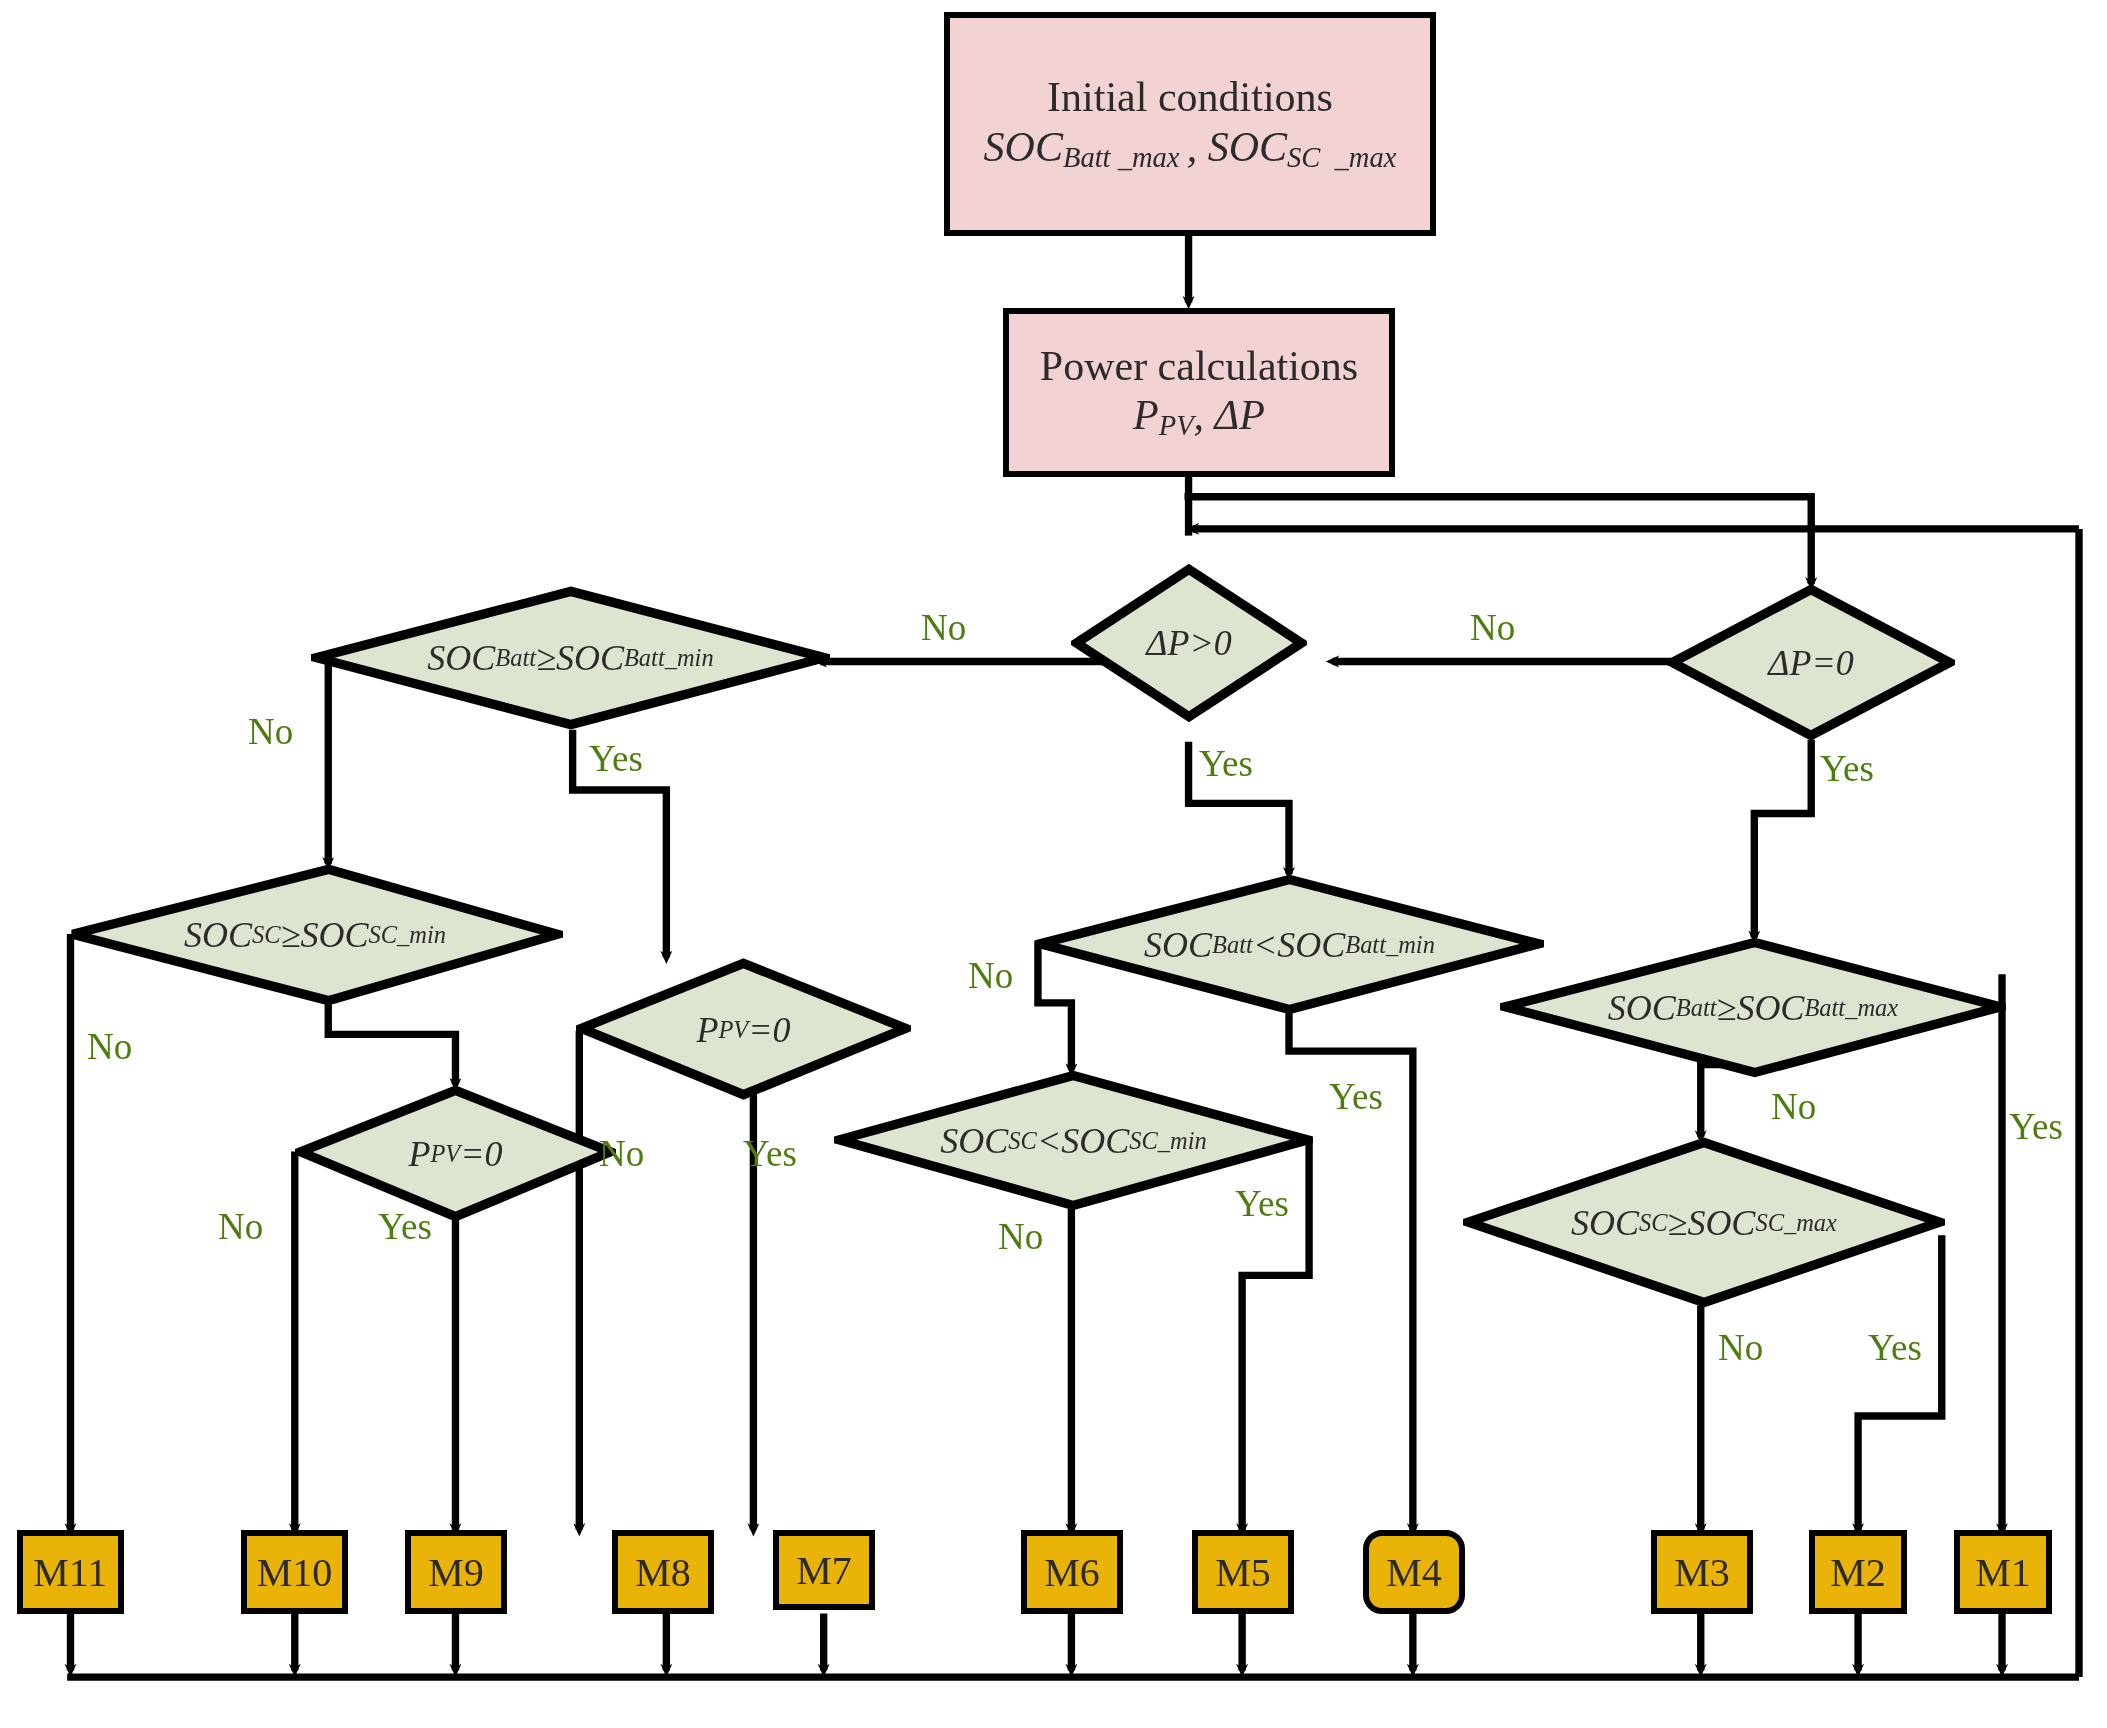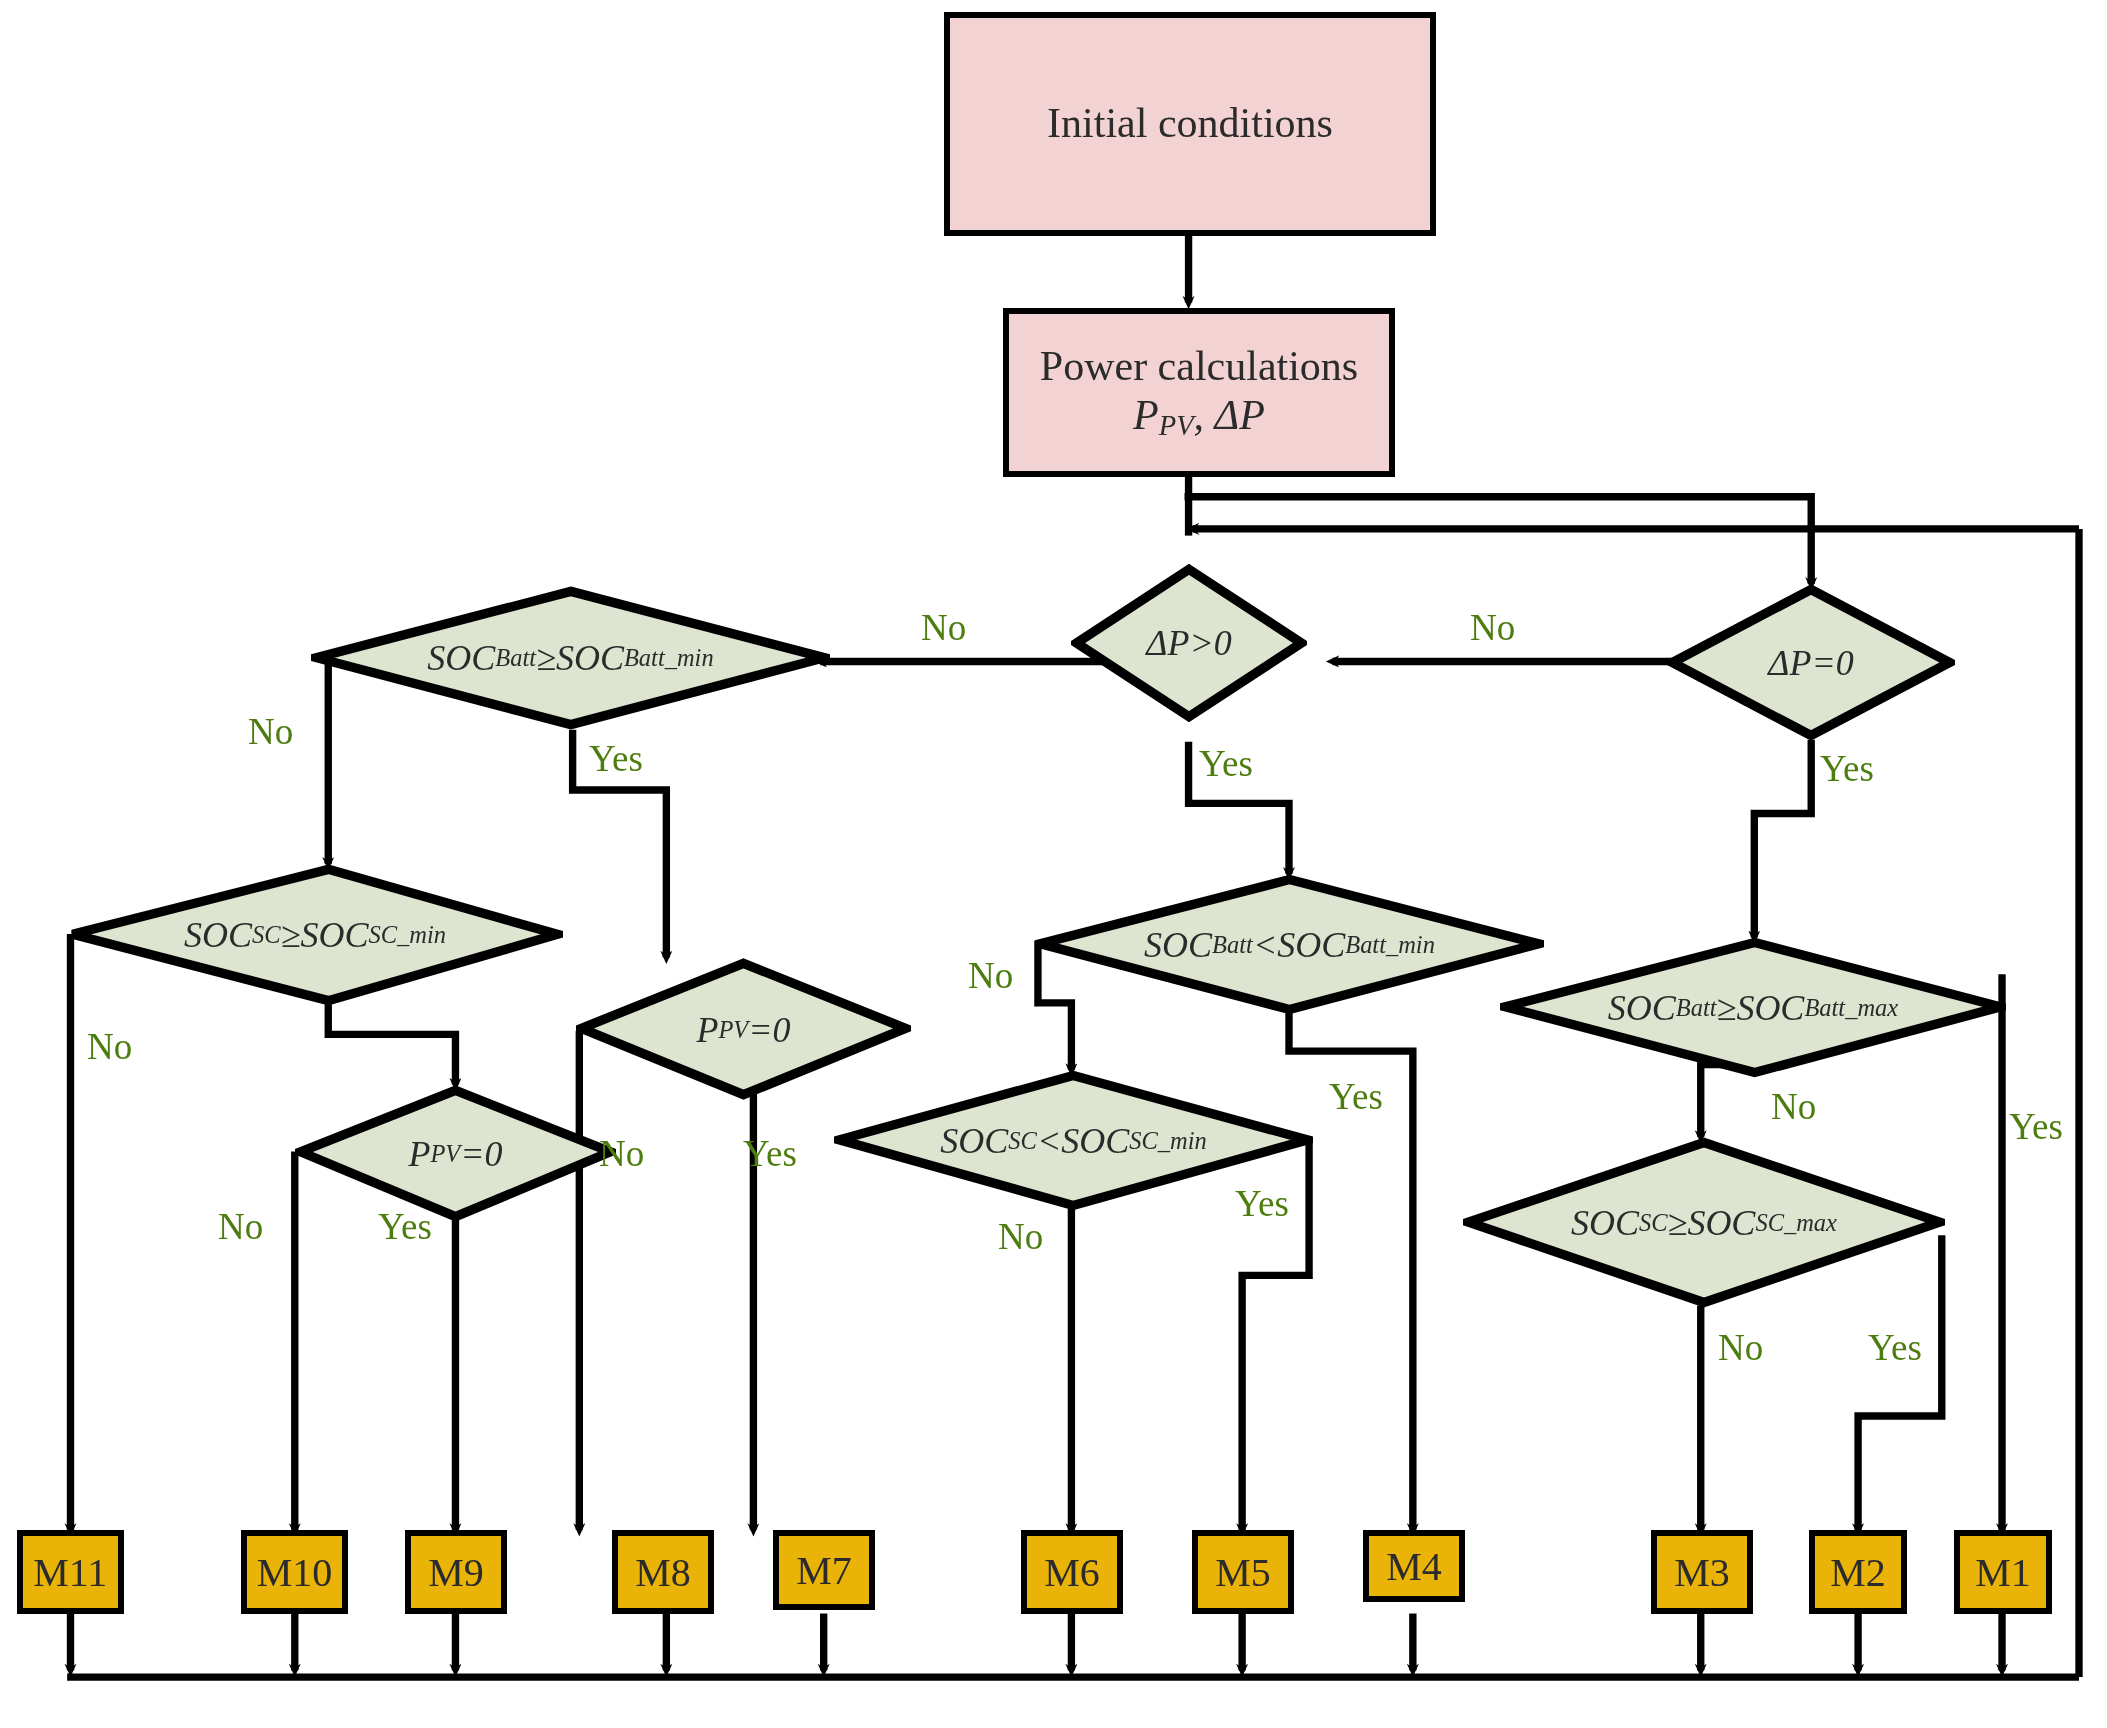--- a/index.html
+++ b/index.html
@@ -100,20 +100,23 @@
       <path d="M2540,2410 L2540,2495" marker-end="url(#ah)"></path>
       <path d="M2775,2410 L2775,2495" marker-end="url(#ah)"></path>
       <path d="M2990,2410 L2990,2495" marker-end="url(#ah)"></path>
 
       <path d="M100,2505 L3105,2505"></path>
     </g>
   </svg>
 
   <div class="node proc" style="left:944px;top:12px;width:492px;height:224px;flex-direction:column;">
     <div class="ttl">Initial conditions</div>
+    <div class="frm">
+      <span class="ital">SOC</span><sub>Batt&nbsp;_max&nbsp;</sub>, <span class="ital">SOC</span><sub>SC&nbsp;&nbsp;_max</sub>
+    </div>
   </div>
 
   <div class="node proc" style="left:1003px;top:308px;width:392px;height:169px;flex-direction:column;">
     <div class="ttl">Power calculations</div>
     <div class="frm">
       <span class="ital">P</span><sub>PV</sub>, <span class="ital">ΔP</span>
     </div>
   </div>
 
   <div class="dia" style="left:1667px;top:584px;width:288px;height:157px;">
@@ -224,21 +227,21 @@
     </div>
   <div class="node mbox" style="left:773px;top:1530px;width:102px;height:80px;">
       <span>M7</span>
     </div>
   <div class="node mbox" style="left:1021px;top:1530px;width:102px;height:84px;">
       <span>M6</span>
     </div>
   <div class="node mbox" style="left:1192px;top:1530px;width:102px;height:84px;">
       <span>M5</span>
     </div>
-  <div class="node mbox" style="left:1363px;top:1530px;width:102px;height:72px;">
+  <div class="node mbox" style="left:1363px;top:1530px;width:102px;height:84px;border-radius:19px;">
       <span>M4</span>
     </div>
   <div class="node mbox" style="left:1651px;top:1530px;width:102px;height:84px;">
       <span>M3</span>
     </div>
   <div class="node mbox" style="left:1809px;top:1530px;width:98px;height:84px;">
       <span>M2</span>
     </div>
   <div class="node mbox" style="left:1954px;top:1530px;width:98px;height:84px;">
       <span>M1</span>

